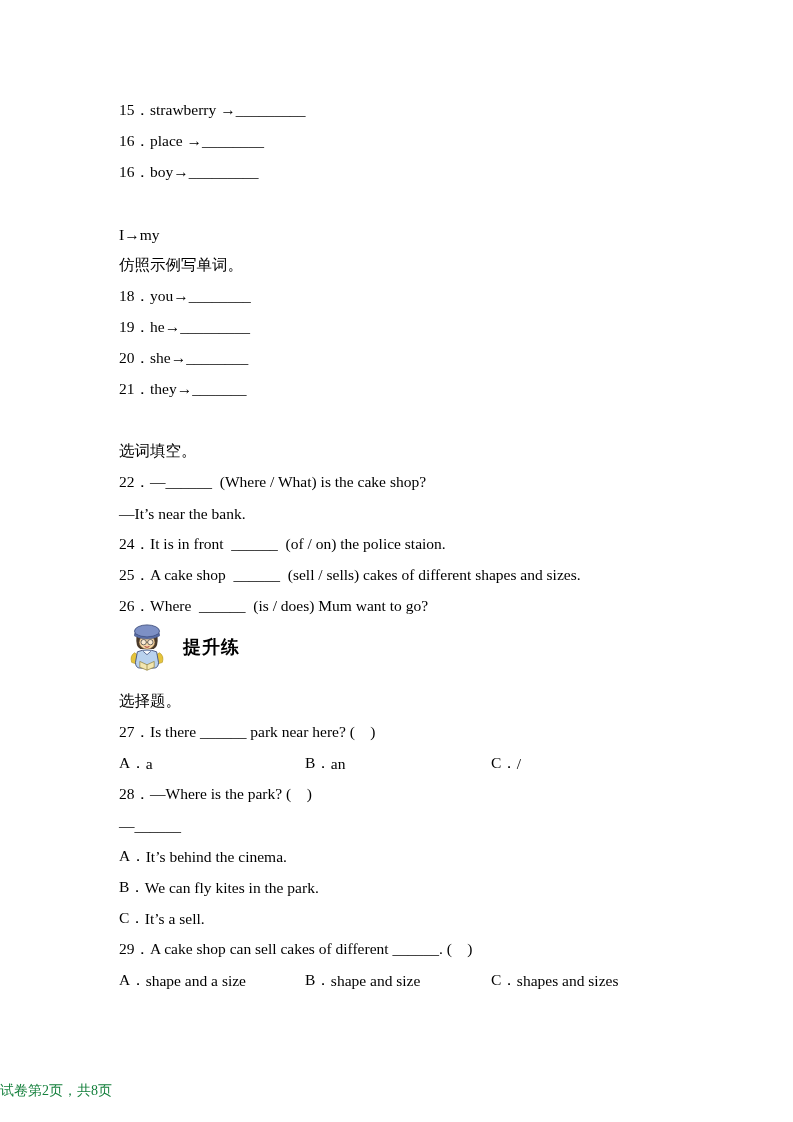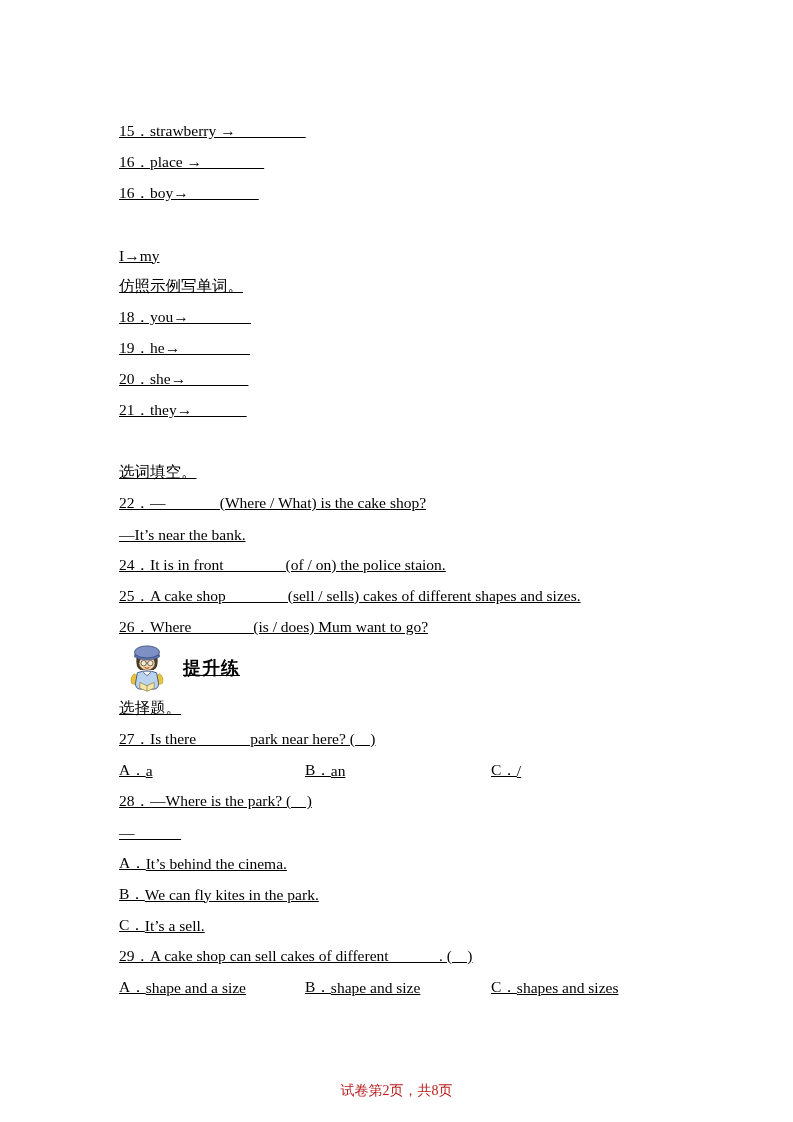--- a/index.html
+++ b/index.html
@@ -8,23 +8,22 @@
     height: 1122px;
     background: #ffffff;
     position: relative;
     font-family: "Liberation Serif", "DejaVu Serif", serif;
     color: #000000;
     overflow: hidden;
   }
   .content {
     position: absolute;
     left: 119px;
-    top: 116px;
+    top: 95px;
     width: 640px;
-    text-decoration: underline;
   }
   .line {
     height: 31px;
     display: flex;
     align-items: center;
     font-size: 15.5px;
     white-space: pre-wrap;
   }
   .gap-line { height: 31px; }
   .options-row {
@@ -48,29 +47,29 @@
     gap: 16px;
     padding-left: 8px;
   }
   .banner-icon { width: 40px; height: 48px; flex: 0 0 auto; }
   .banner-label {
     font-family: "Liberation Sans", "DejaVu Sans", sans-serif;
     font-weight: bold;
     font-size: 18px;
     letter-spacing: 1px;
   }
-  .instr-choice { }
+  .instr-choice { margin-top: 14px; }
   .page-footer {
     position: absolute;
     left: 0;
     right: 0;
     bottom: 22px;
-    text-align: center;
+    text-align: left;
     font-size: 14px;
-    color: #b91c1c;
+    color: #15803d;
   }
 </style>
 </head>
 <body>
 
 <div class="content">
 
   <div class="line">15．strawberry →_________</div>
   <div class="line">16．place →________</div>
   <div class="line">16．boy→_________</div>

